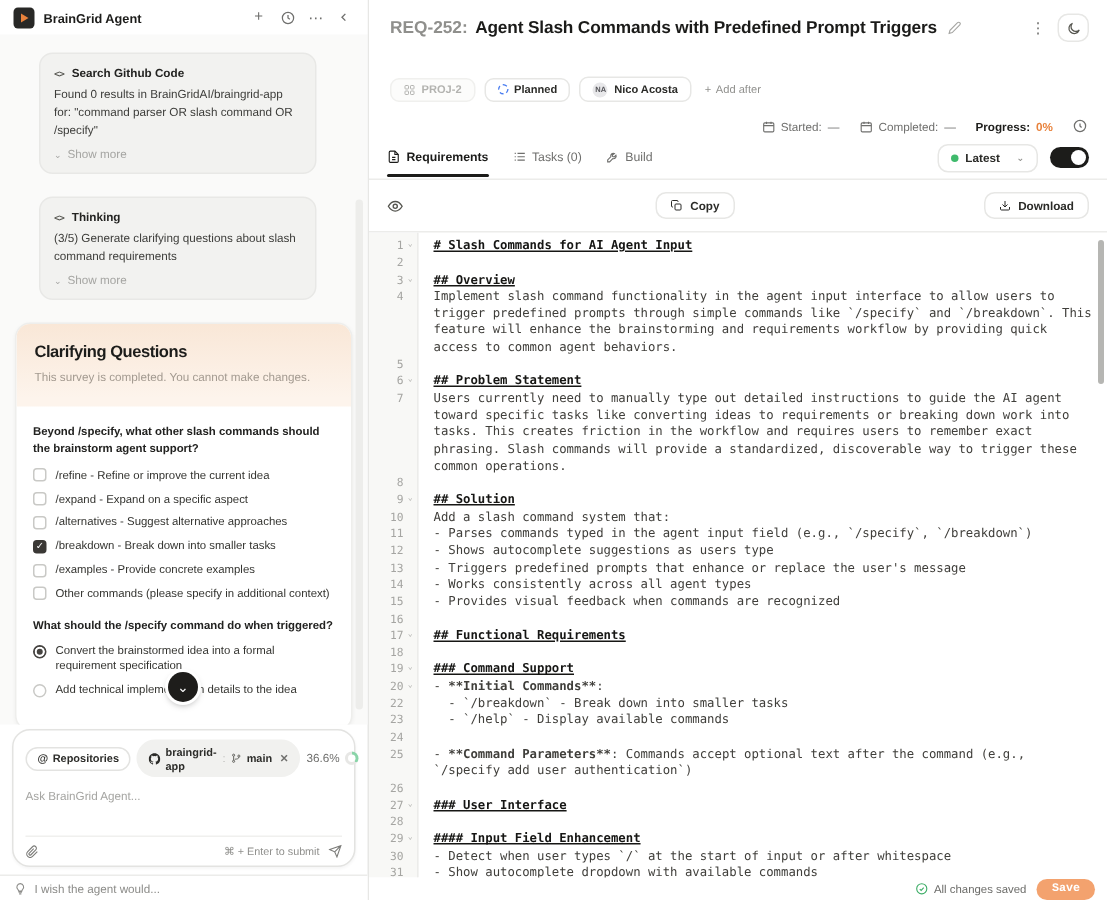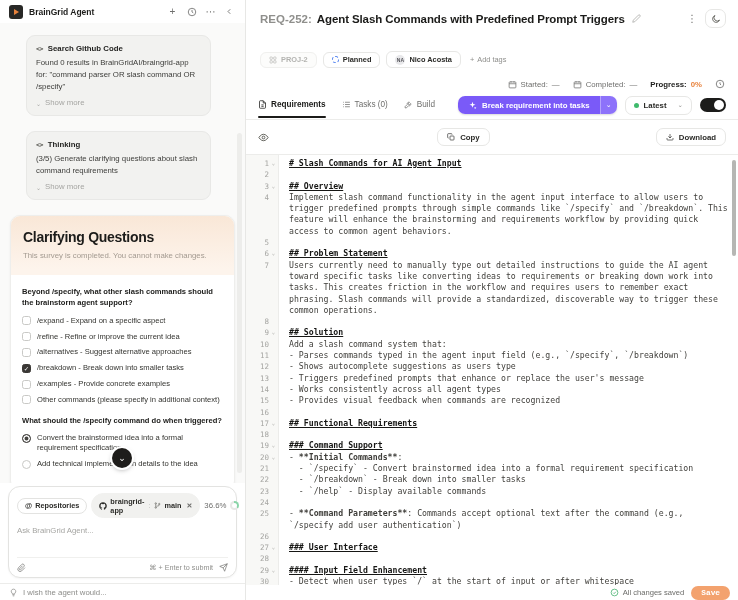--- a/index.html
+++ b/index.html
@@ -17,21 +17,21 @@
 .hicon{color:#6f6f6d;display:flex;align-items:center;justify-content:center;width:13px;height:13px;font-size:10px;cursor:pointer}
 .sb-scroll{flex:1;background:#fafaf9;position:relative;overflow:hidden;padding-top:12px}
 .agent-card{margin:0 34px 15px 26px;background:#f2f2f0;border:1px solid #e8e8e6;border-radius:9px;padding:8px 9px;font-size:7.8px}
 .ac-title{font-weight:bold;display:flex;gap:5px;align-items:center;margin-bottom:4px;color:#232321}
 .ac-code{font-family:"DejaVu Sans Mono",monospace;font-size:6.5px;color:#55554f;letter-spacing:-.5px}
 .ac-body{color:#3d3d3a;line-height:1.55}
 .ac-more{color:#a5a5a2;margin-top:5px;display:flex;gap:4px;align-items:flex-end;cursor:pointer}
 .ac-more .chev{font-size:6px}
 .survey{margin:0 10px;background:#fff;border:1px solid #eeeeec;border-radius:10px;overflow:hidden;box-shadow:0 1px 3px rgba(0,0,0,.05)}
 .survey-head{background:linear-gradient(180deg,#f9e7d7 0%,#fdf4ec 90%);padding:13px 12px 15px}
-.survey-title{font-size:14px;font-weight:bold;letter-spacing:-.3px;color:#1c1c1a}
+.survey-title{font-size:11px;font-weight:bold;letter-spacing:-.3px;color:#1c1c1a}
 .survey-sub{font-size:7.8px;color:#a39a90;margin-top:6px}
 .survey-body{padding:12px 11px 10px;font-size:7.6px}
 .q{margin-bottom:11px}
 .q-label{font-weight:bold;margin-bottom:7px;line-height:1.4;color:#222220}
 .opt{display:flex;gap:6px;margin-bottom:6px;align-items:flex-start;line-height:1.3;color:#33332f}
 .cb{width:9px;height:9px;border:1px solid #c9c9c6;border-radius:2.5px;background:#fff;flex:none;margin-top:.5px}
 .cb.on{background:#3a3835;border-color:#3a3835}
 .cb.on::after{content:"✓";color:#fff;font-size:6.5px;line-height:8px;display:block;text-align:center}
 .rd{width:9px;height:9px;border:1px solid #c9c9c6;border-radius:50%;background:#fff;flex:none;margin-top:.5px}
 .rd.on{background:#454340;border-color:#454340;box-shadow:inset 0 0 0 1.5px #fff}
@@ -157,25 +157,25 @@
       <div class="survey">
         <div class="survey-head">
           <div class="survey-title">Clarifying Questions</div>
           <div class="survey-sub">This survey is completed. You cannot make changes.</div>
         </div>
         <div class="survey-body">
             <div class="q">
               <div class="q-label">Beyond /specify, what other slash commands should the brainstorm agent support?</div>
               <div class="opt">
                 <span class="cb"></span>
+                <span class="opt-label">/refine - Refine or improve the current idea</span>
+              </div>
+              <div class="opt">
+                <span class="cb"></span>
                 <span class="opt-label">/expand - Expand on a specific aspect</span>
-              </div>
-              <div class="opt">
-                <span class="cb"></span>
-                <span class="opt-label">/refine - Refine or improve the current idea</span>
               </div>
               <div class="opt">
                 <span class="cb"></span>
                 <span class="opt-label">/alternatives - Suggest alternative approaches</span>
               </div>
               <div class="opt">
                 <span class="cb on"></span>
                 <span class="opt-label">/breakdown - Break down into smaller tasks</span>
               </div>
               <div class="opt">
@@ -296,21 +296,21 @@
         <div class="chip">
           <span class="dash-circle"></span>
           <span>Planned</span>
         </div>
         <div class="chip">
           <span class="avatar">NA</span>
           <span>Nico Acosta</span>
         </div>
         <div class="add-tags">
           <span>+</span>
-          <span>Add tags</span>
+          <span>Add after</span>
         </div>
       </div>
     </div>
 
     <div class="m-meta">
       <span class="grp">
         <svg width="9" height="9" viewBox="0 0 24 24" fill="none" stroke="currentColor" stroke-width="2">
             <rect x="3" y="5" width="18" height="16" rx="2"></rect>
             <path d="M3 10h18M8 3v4M16 3v4"></path>
           </svg>
@@ -351,31 +351,20 @@
           </svg>
         <span>Tasks (0)</span>
       </div>
       <div class="tab">
         <svg width="9" height="9" viewBox="0 0 24 24" fill="none" stroke="currentColor" stroke-width="2">
             <path d="M14.7 6.3a4.5 4.5 0 0 0-6 5.6L3 17.6V21h3.4l5.7-5.7a4.5 4.5 0 0 0 5.6-6l-3 3-2.8-.7-.7-2.8 3.5-2.5z"></path>
           </svg>
         <span>Build</span>
       </div>
       <div class="tab-right">
-        <div class="break-btn">
-          <span class="break-main">
-            <svg width="9" height="9" viewBox="0 0 24 24" fill="#fff">
-                <path d="M12 2l2 6 6 2-6 2-2 6-2-6-6-2 6-2 2-6zM19 15l1 2.6L22.6 18.6 20 19.6 19 22l-1-2.4-2.6-1L18 17.6 19 15z"></path>
-              </svg>
-            <span>Break requirement into tasks</span>
-          </span>
-          <span class="break-caret">
-            <span>⌄</span>
-          </span>
-        </div>
         <div class="version">
           <span class="gdot"></span>
           <span>Latest</span>
           <span class="car">⌄</span>
         </div>
         <div class="toggle">
             <div class="knob"></div>
           </div>
       </div>
     </div>
@@ -540,27 +529,20 @@
           </div>
           <div class="row">
             <div class="ln">
               <span class="no">20</span>
               <span class="fold">⌄</span>
             </div>
             <div class="code">- <b>**Initial Commands**</b>:</div>
           </div>
           <div class="row">
             <div class="ln">
-              <span class="no">21</span>
-              <span class="fold"></span>
-            </div>
-            <div class="code">  - `/specify` - Convert brainstormed idea into a formal requirement specification</div>
-          </div>
-          <div class="row">
-            <div class="ln">
               <span class="no">22</span>
               <span class="fold"></span>
             </div>
             <div class="code">  - `/breakdown` - Break down into smaller tasks</div>
           </div>
           <div class="row">
             <div class="ln">
               <span class="no">23</span>
               <span class="fold"></span>
             </div>

